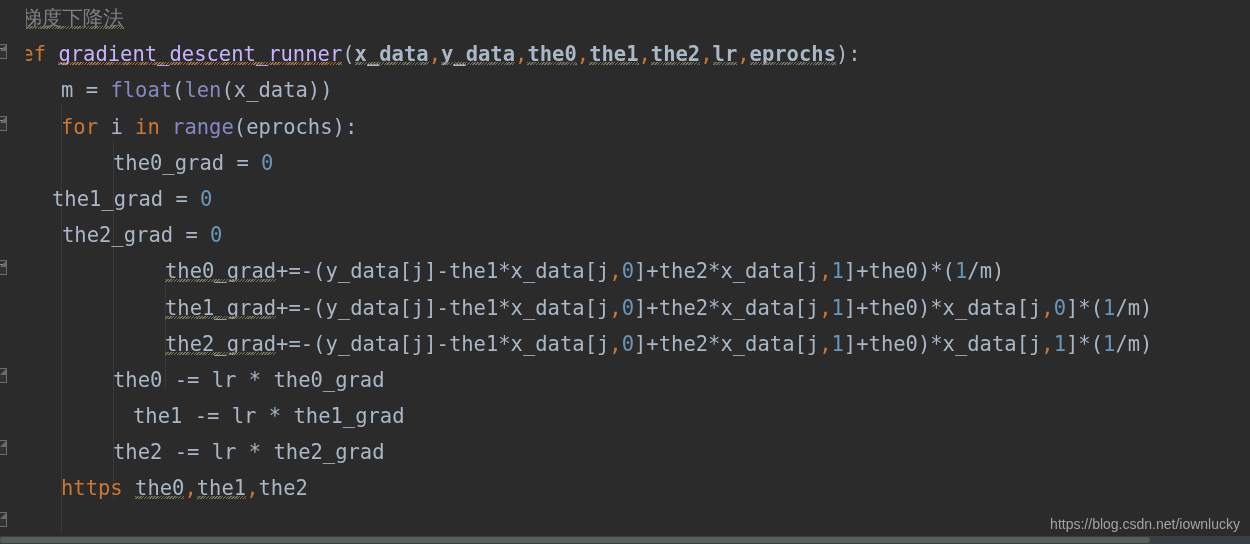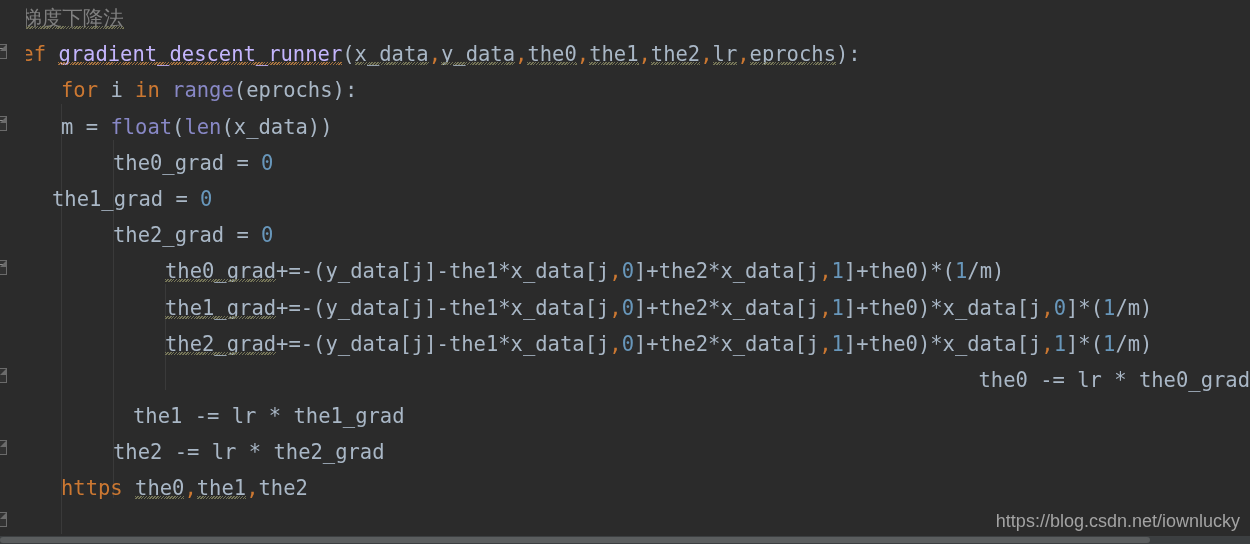--- a/index.html
+++ b/index.html
@@ -75,21 +75,21 @@
     white-space: pre;
     letter-spacing: 0px;
     color: #a9b7c6;
   }
 
   
   .t-comment { color: #808080; }
   .t-keyword { color: #cc7832; }
   .t-funcname { color: #c4b5fd; }
   .t-builtin { color: #8888c6; }
-  .t-param   { color: #a9b7c6; }
+  .t-param   { color: #a9b7c6; font-weight: bold; }
   .t-number  { color: #6897bb; }
   .t-default { color: #a9b7c6; }
   .t-comma   { color: #cc7832; }
   .t-bracket { color: #a9b7c6; }
 
   
   .squiggle {
     position: relative;
     text-decoration: none;
   }
@@ -145,21 +145,21 @@
     background: #5a5d5e;
     border-radius: 3px;
   }
 
   
   #watermark {
     position: absolute;
     right: 10px;
     bottom: 12px;
     font-family: "Liberation Sans", sans-serif;
-    font-size: 18px;
+    font-size: 14px;
     color: #b8b8b8;
     z-index: 6;
     opacity: 0.85;
   }
 </style>
 </head>
 <body>
 
 <div id="editor">
 
@@ -178,29 +178,29 @@
         <span class="arrow"></span>
       </div>
       <div class="fold-marker" style="top: 368px;"></div>
       <div class="fold-marker" style="top: 440px;"></div>
       <div class="fold-marker" style="top: 512px;"></div>
     </div>
 
   <div id="code">
       <div class="code-line" style="padding-left: 9px;"><span class="t-comment squiggle squiggle-gray">#梯度下降法</span></div>
       <div class="code-line" style="padding-left: 9px;"><span class="t-keyword">def </span><span class="t-funcname squiggle squiggle-orange">gradient_descent_runner</span><span class="t-bracket">(</span><span class="t-param squiggle squiggle-gray">x_data</span><span class="t-comma">,</span><span class="t-param squiggle squiggle-gray">y_data</span><span class="t-comma">,</span><span class="t-param squiggle squiggle-gray">the0</span><span class="t-comma">,</span><span class="t-param squiggle squiggle-gray">the1</span><span class="t-comma">,</span><span class="t-param squiggle squiggle-gray">the2</span><span class="t-comma">,</span><span class="t-param squiggle squiggle-gray">lr</span><span class="t-comma">,</span><span class="t-param squiggle squiggle-gray">eprochs</span><span class="t-bracket">):</span></div>
+      <div class="code-line" style="padding-left: 61px;"><span class="t-default">m = </span><span class="t-builtin">float</span><span class="t-bracket">(</span><span class="t-builtin">len</span><span class="t-default">(x_data))</span></div>
       <div class="code-line" style="padding-left: 61px;"><span class="t-keyword">for </span><span class="t-default">i </span><span class="t-keyword">in </span><span class="t-builtin">range</span><span class="t-default">(eprochs):</span></div>
-      <div class="code-line" style="padding-left: 61px;"><span class="t-default">m = </span><span class="t-builtin">float</span><span class="t-bracket">(</span><span class="t-builtin">len</span><span class="t-default">(x_data))</span></div>
       <div class="code-line" style="padding-left: 113px;"><span class="t-default">the0_grad = </span><span class="t-number">0</span></div>
       <div class="code-line" style="padding-left: 52px;"><span class="t-default">the1_grad = </span><span class="t-number">0</span></div>
-      <div class="code-line" style="padding-left: 113px;"><span class="t-default">the2_grad = </span><span class="t-number">0</span></div>
+      <div class="code-line" style="padding-left: 62px;"><span class="t-default">the2_grad = </span><span class="t-number">0</span></div>
       <div class="code-line" style="padding-left: 165px;"><span class="t-default squiggle squiggle-gray">the0_grad</span><span class="t-default">+=-(y_data[j]-the1*x_data[j</span><span class="t-comma">,</span><span class="t-number">0</span><span class="t-default">]+the2*x_data[j</span><span class="t-comma">,</span><span class="t-number">1</span><span class="t-default">]+the0)*(</span><span class="t-number">1</span><span class="t-default">/m)</span></div>
       <div class="code-line" style="padding-left: 165px;"><span class="t-default squiggle squiggle-gray">the1_grad</span><span class="t-default">+=-(y_data[j]-the1*x_data[j</span><span class="t-comma">,</span><span class="t-number">0</span><span class="t-default">]+the2*x_data[j</span><span class="t-comma">,</span><span class="t-number">1</span><span class="t-default">]+the0)*x_data[j</span><span class="t-comma">,</span><span class="t-number">0</span><span class="t-default">]*(</span><span class="t-number">1</span><span class="t-default">/m)</span></div>
       <div class="code-line" style="padding-left: 165px;"><span class="t-default squiggle squiggle-gray">the2_grad</span><span class="t-default">+=-(y_data[j]-the1*x_data[j</span><span class="t-comma">,</span><span class="t-number">0</span><span class="t-default">]+the2*x_data[j</span><span class="t-comma">,</span><span class="t-number">1</span><span class="t-default">]+the0)*x_data[j</span><span class="t-comma">,</span><span class="t-number">1</span><span class="t-default">]*(</span><span class="t-number">1</span><span class="t-default">/m)</span></div>
-      <div class="code-line" style="padding-left: 113px; text-align: right;"><span class="t-default">the0 -= lr * the0_grad</span></div>
+      <div class="code-line" style="padding-left: 113px;"><span class="t-default">the0 -= lr * the0_grad</span></div>
       <div class="code-line" style="padding-left: 113px; margin-left: 20px;"><span class="t-default">the1 -= lr * the1_grad</span></div>
       <div class="code-line" style="padding-left: 113px;"><span class="t-default">the2 -= lr * the2_grad</span></div>
       <div class="code-line" style="padding-left: 61px;"><span class="t-keyword">https </span><span class="t-default squiggle squiggle-gray">the0</span><span class="t-comma">,</span><span class="t-default squiggle squiggle-gray">the1</span><span class="t-comma">,</span><span class="t-default">the2</span></div>
     </div>
 
   <div id="hscrollbar">
     <div id="hscrollbar-thumb" style="width: 1150px;"></div>
   </div>
 
   <div id="watermark">https://blog.csdn.net/iownlucky</div>

